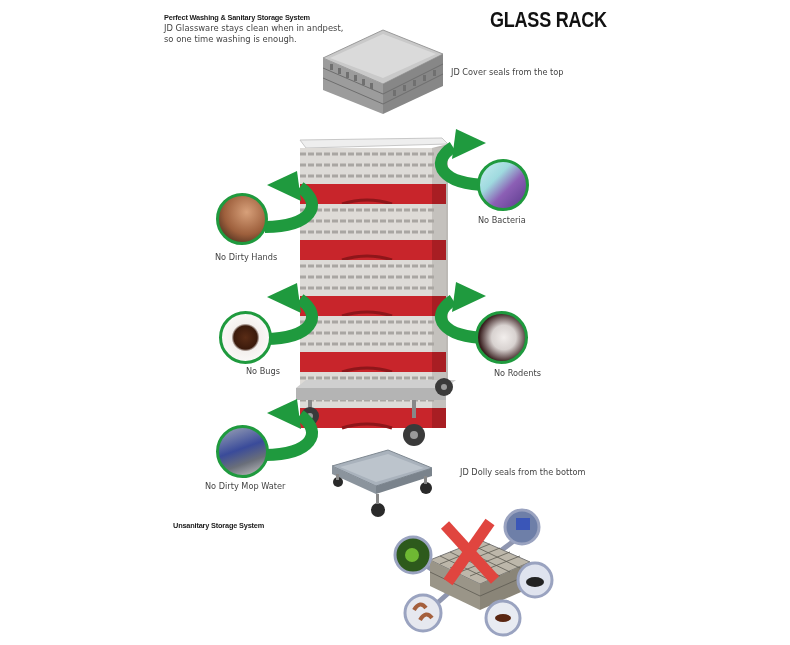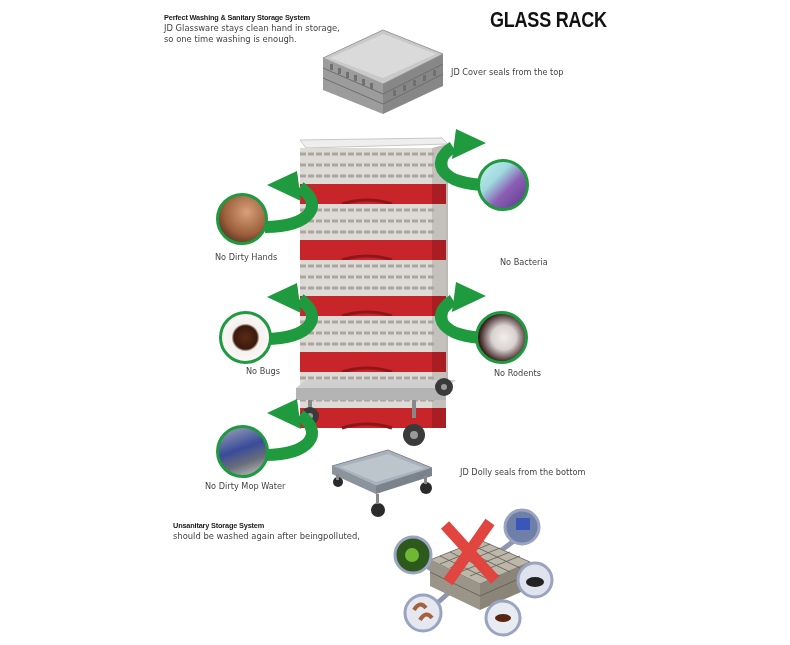--- a/index.html
+++ b/index.html
@@ -9,21 +9,21 @@
   .body-txt { font-family:"DejaVu Sans", sans-serif; font-size:8.4px; line-height:10.5px; color:#444; }
   .title { font-family:"Liberation Sans", sans-serif; font-weight:bold; font-size:22px; color:#111; letter-spacing:-0.3px; transform:scaleX(0.82); transform-origin:left top; }
   .cap { font-family:"DejaVu Sans", sans-serif; font-size:8.2px; color:#444; white-space:nowrap;text-align:right; }
   .circ { position:absolute; border-radius:50%; border:3px solid #1f9a3e; overflow:hidden; box-sizing:border-box; }
 </style>
 </head>
 <body>
 
 <div class="abs hdr-bold" style="left:164px;top:13px;">Perfect Washing &amp; Sanitary Storage System</div>
 <div class="abs body-txt" style="left:164px;top:23px;">
-  <div>JD Glassware stays clean hand in storage,</div>
+  <div>JD Glassware stays clean when in andpest,</div>
   <div>so one time washing is enough.</div>
 </div>
 
 <div class="abs title" style="left:490px;top:7px;">GLASS RACK</div>
 
 <svg class="abs" style="left:318px;top:28px;" width="130" height="92" viewBox="0 0 130 92">
   <polygon points="5,30 65,2 125,26 65,56" fill="#c9c9c9" stroke="#9a9a9a" stroke-width="1"></polygon>
   <polygon points="12,30 65,6 118,26 65,50" fill="#dadada"></polygon>
   <polygon points="5,30 65,56 65,86 5,62" fill="#9c9c9c"></polygon>
   <polygon points="65,56 125,26 125,58 65,86" fill="#878787"></polygon>
@@ -134,21 +134,21 @@
   <polygon points="12,20 42,6 46,36" fill="#1f9a3e"></polygon>
 </svg>
 <div class="circ" style="left:216px;top:425px;width:53px;height:53px;background:linear-gradient(160deg, #9da4b6 0%, #3a4b9a 45%, #6a6f7a 70%, #c8c8c8 100%);"></div>
 <div class="abs cap" style="left:205px;top:481px;">No Dirty Mop Water</div>
 
 <svg class="abs" style="left:428px;top:125px;" width="70" height="75" viewBox="0 0 70 75">
   <path d="M60,60 C15,60 0,38 25,22" fill="none" stroke="#1f9a3e" stroke-width="12"></path>
   <polygon points="58,18 28,4 24,34" fill="#1f9a3e"></polygon>
 </svg>
 <div class="circ" style="left:477px;top:159px;width:52px;height:52px;background:linear-gradient(135deg, #c9eef0 0%, #9fdadf 35%, #8c5fb5 60%, #5a3a8c 100%);"></div>
-<div class="abs cap" style="left:500px;top:215px;margin-top:42px;">No Bacteria</div>
+<div class="abs cap" style="left:478px;top:215px;">No Bacteria</div>
 
 <svg class="abs" style="left:428px;top:278px;" width="70" height="75" viewBox="0 0 70 75">
   <path d="M60,60 C15,60 0,38 25,22" fill="none" stroke="#1f9a3e" stroke-width="12"></path>
   <polygon points="58,18 28,4 24,34" fill="#1f9a3e"></polygon>
 </svg>
 <div class="circ" style="left:475px;top:311px;width:53px;height:53px;background:radial-gradient(circle at 55% 50%, #f2eeec 0%, #d8d2d0 35%, #3a2020 70%, #1a0e0e 100%);"></div>
 <div class="abs cap" style="left:478px;top:368px;margin-left:16px;">No Rodents</div>
 
 <svg class="abs" style="left:326px;top:446px;" width="110" height="78" viewBox="0 0 110 78">
   <polygon points="6,20 62,4 106,22 50,40" fill="#a9b2bc" stroke="#7e8891"></polygon>
@@ -163,21 +163,20 @@
   <g fill="#888">
       <rect x="50" y="48" width="3" height="10"></rect>
       <rect x="98" y="30" width="3" height="8"></rect>
       <rect x="10" y="28" width="3" height="6"></rect>
     </g>
 </svg>
 <div class="abs cap" style="left:448px;top:467px;padding-left:12px;">JD Dolly seals from the bottom</div>
 
 <div class="abs hdr-bold" style="left:173px;top:521px;">Unsanitary Storage System</div>
 <div class="abs body-txt" style="left:173px;top:531px;">
-  <div>should be washed again after beingpolluted,</div>
 </div>
 
 <svg class="abs" style="left:390px;top:500px;" width="170" height="145" viewBox="0 0 170 145">
 
   <g stroke="#8f96b0" stroke-width="5" fill="#8f96b0">
     <line x1="35" y1="65" x2="58" y2="80"></line>
       <line x1="125" y1="40" x2="105" y2="55"></line>
     <line x1="130" y1="85" x2="108" y2="80"></line>
       <line x1="45" y1="105" x2="62" y2="90"></line>
     <line x1="108" y1="110" x2="90" y2="95"></line>

